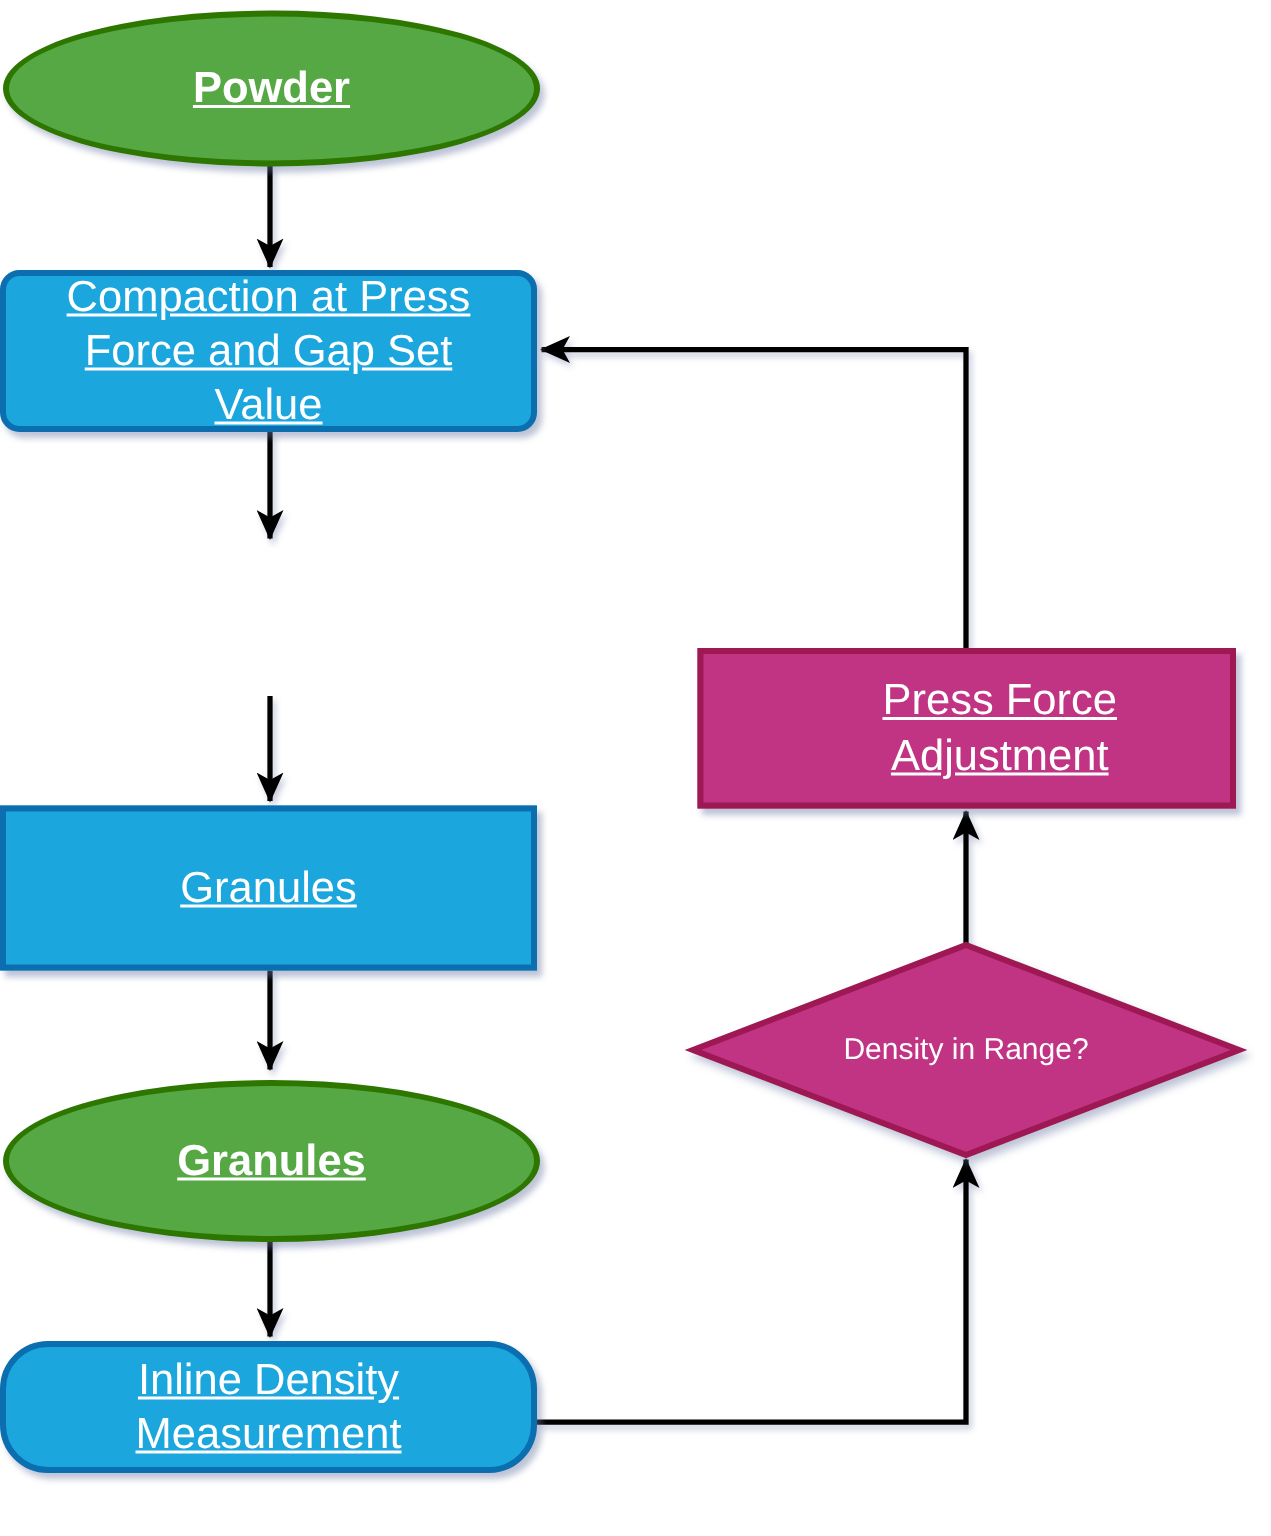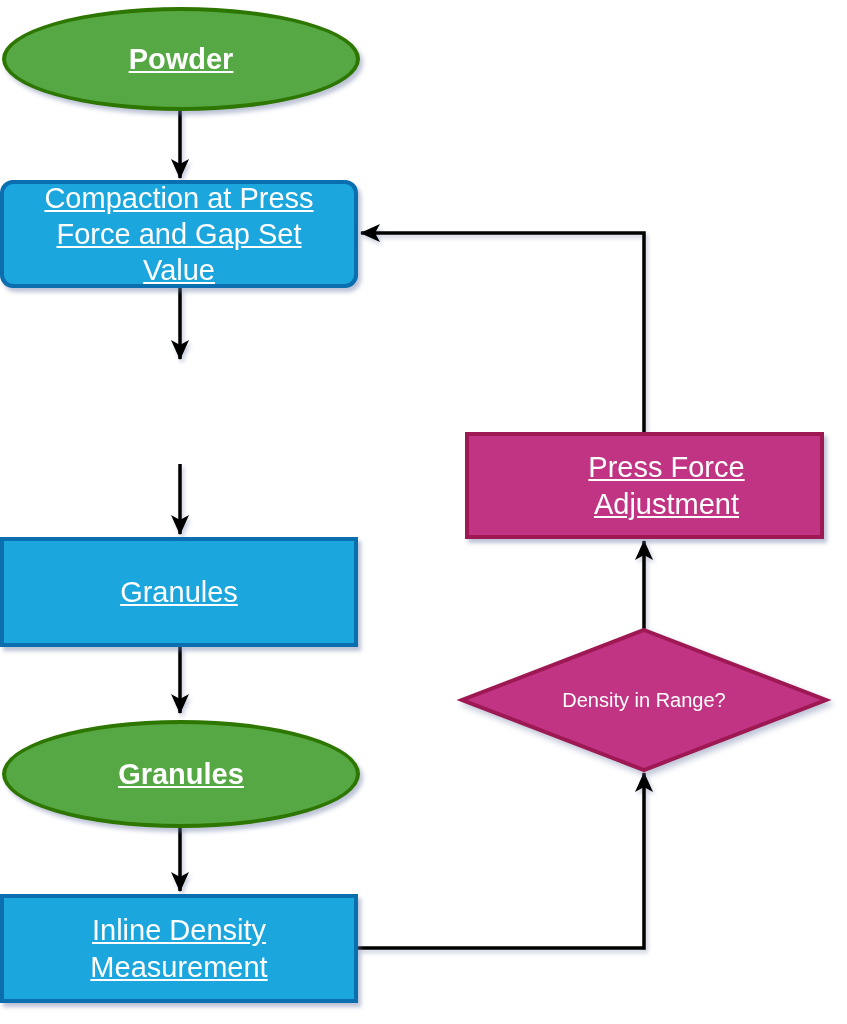--- a/index.html
+++ b/index.html
@@ -64,21 +64,21 @@
     text-align: center;
     color: #ffffff;
     font-size: 20px;
   }
   
   .n-powder     { left: 2px;   top: 7px;   width: 358px; height: 104px; }
   .n-compaction { left: 0px;   top: 180px; width: 358px; height: 108px; border-radius: 13px; }
   .n-ribbon     { left: 2px;   top: 361px; width: 358px; height: 103px; }
   .n-milling    { left: 0px;   top: 537px; width: 358px; height: 110px; }
   .n-granules   { left: 2px;   top: 720px; width: 358px; height: 108px; }
-  .n-inline     { left: 0px;   top: 894px; width: 358px; height: 109px; }
+  .n-inline     { left: 0px;   top: 894px; width: 358px; height: 88px; border-radius: 32px; }
   .n-pfa        { left: 465px; top: 432px; width: 359px; height: 107px; }
   .n-diamond-label { left: 462px; top: 630px; width: 364px; height: 140px; }
   .wrap-narrow  { display: inline-block; max-width: 320px; }
 </style>
 </head>
 <body>
 
 <div class="canvas">
 
   <svg class="connector-layer" viewBox="0 0 847 1024" xmlns="http://www.w3.org/2000/svg">

